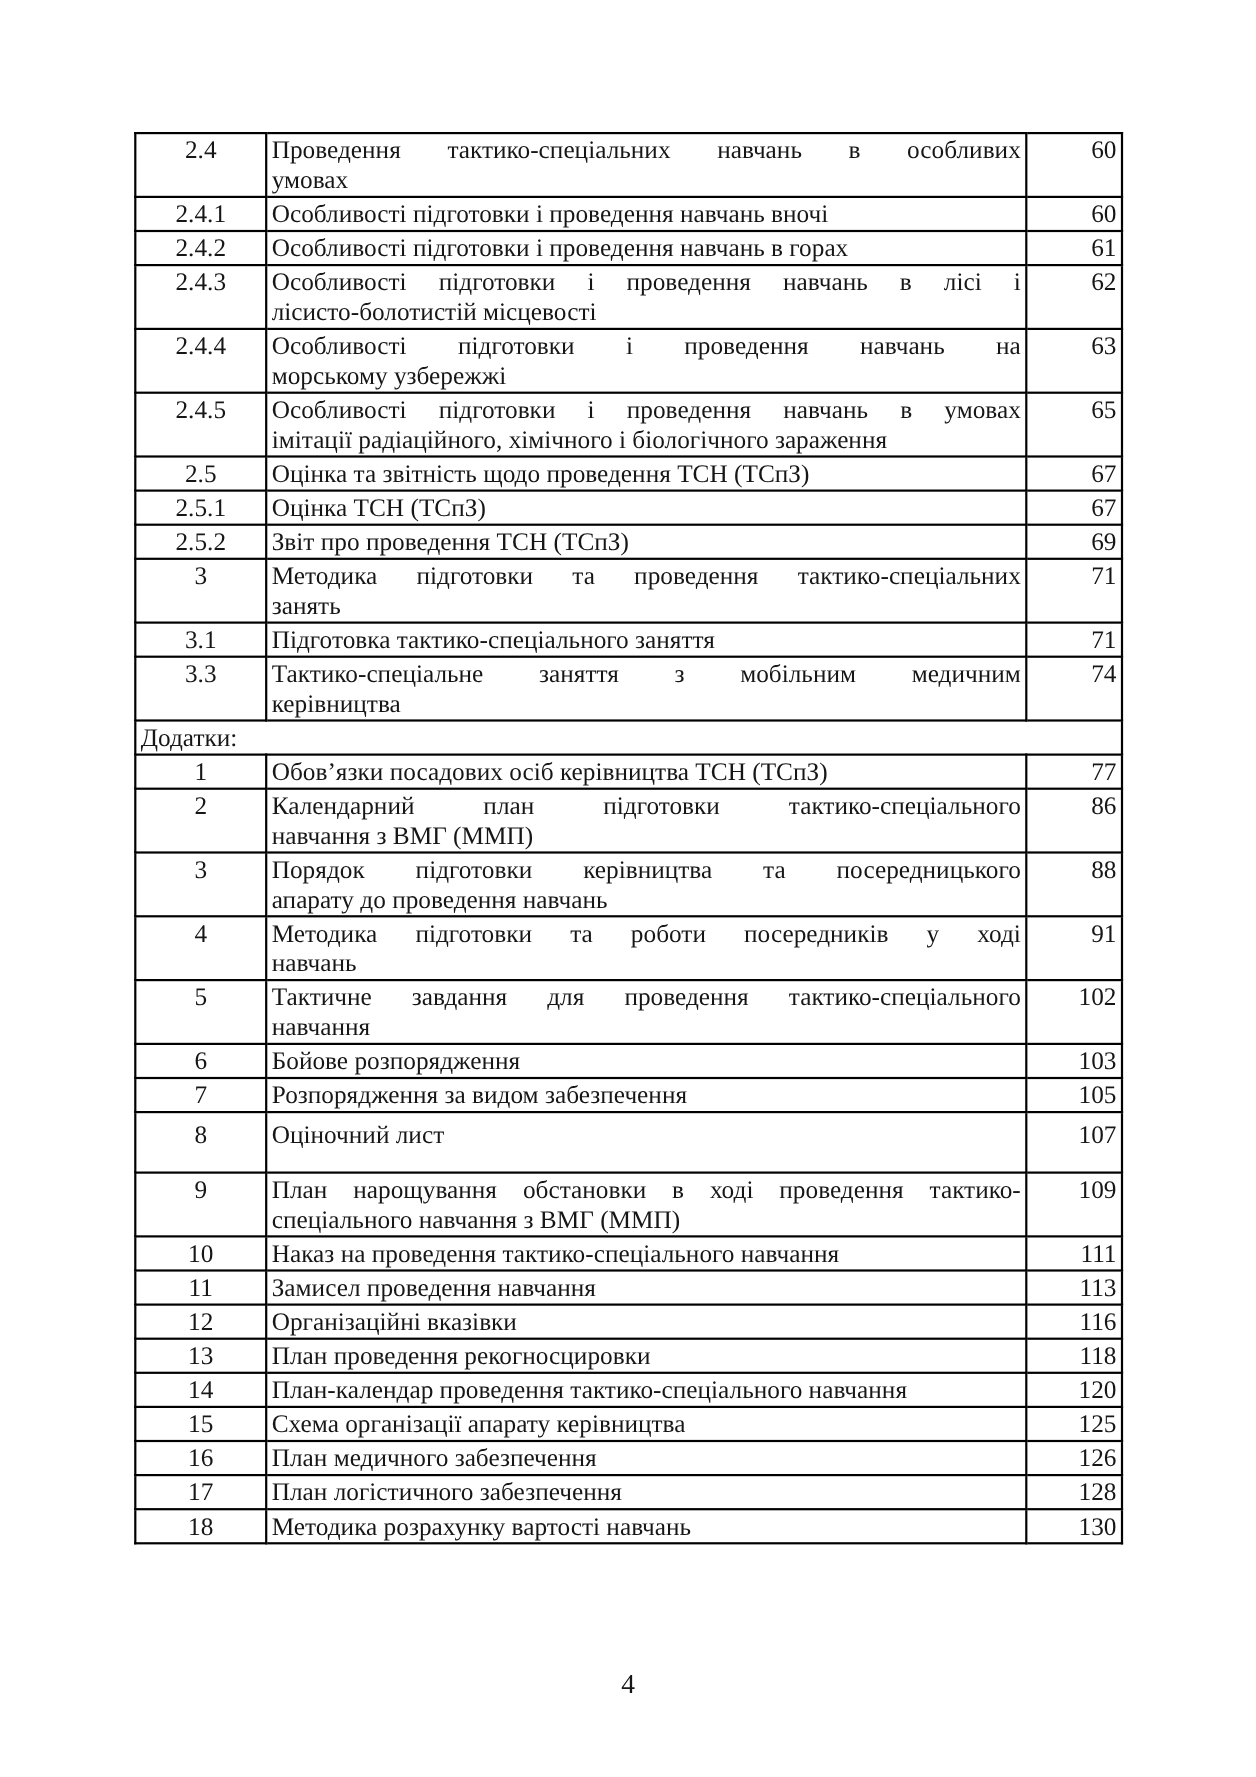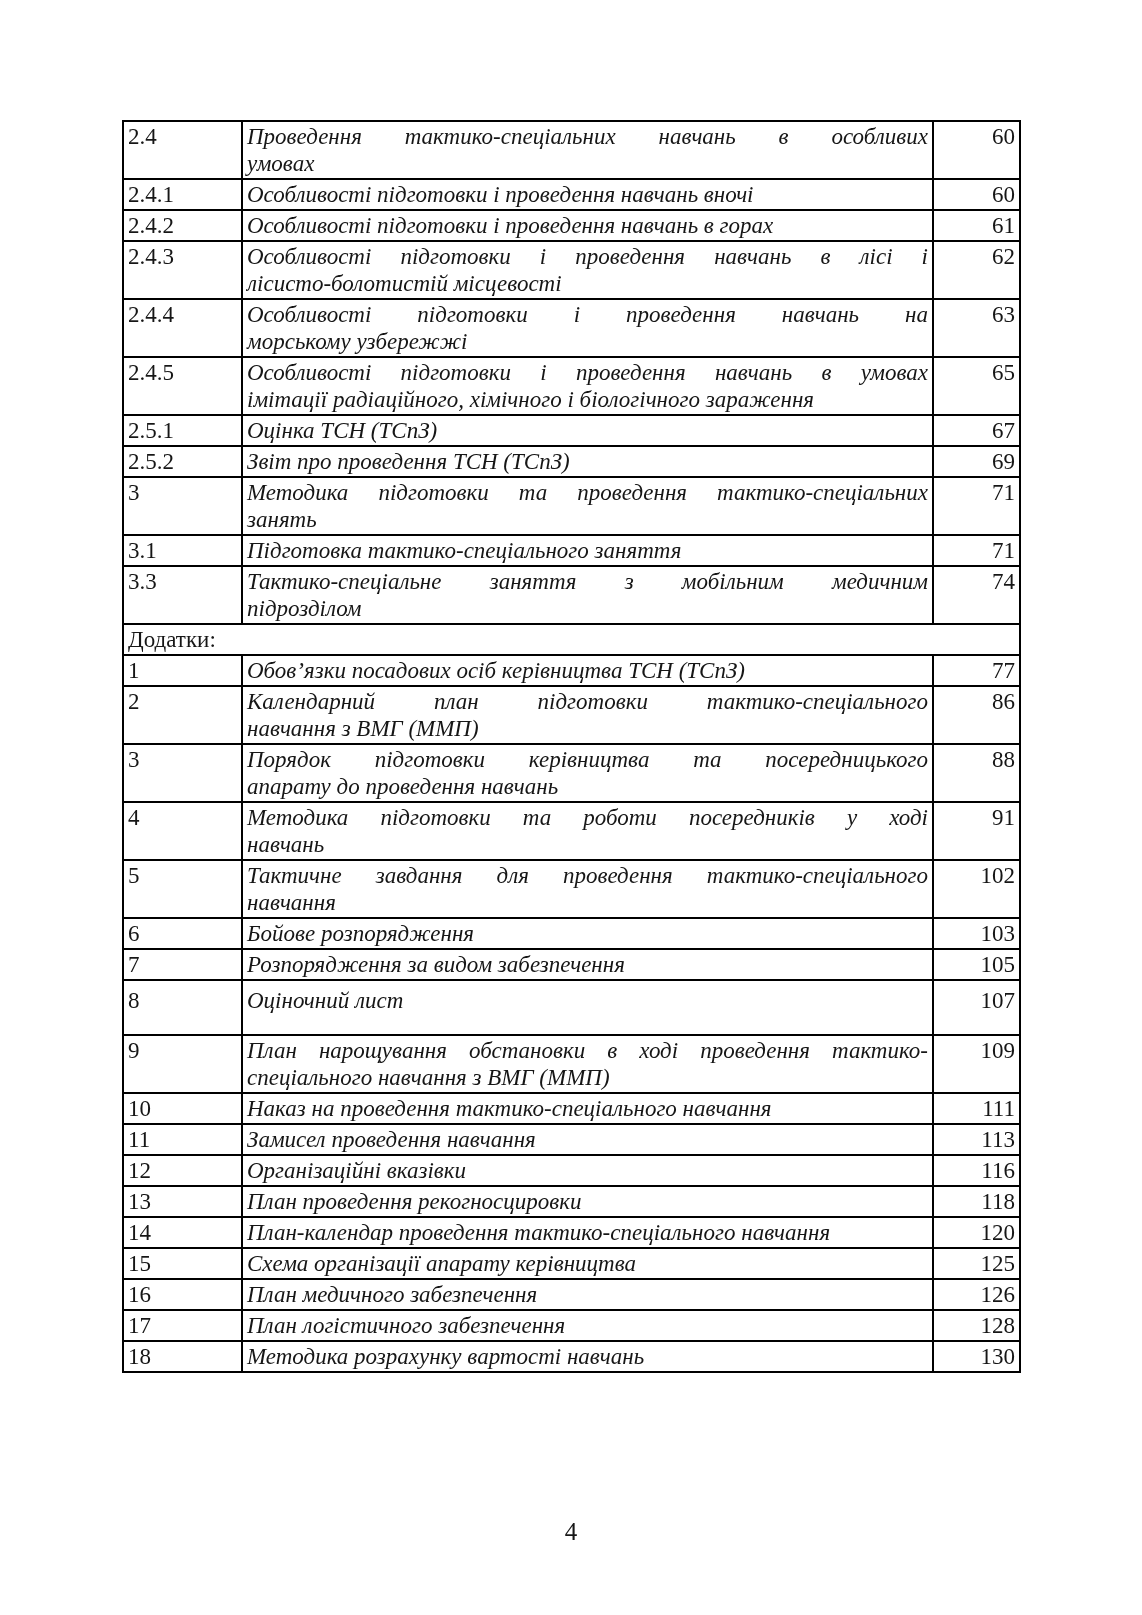--- a/index.html
+++ b/index.html
@@ -30,36 +30,36 @@
   }
   table.toc td {
     border: 2px solid #000000;
     font-size: 23px;
     line-height: 27px;
     vertical-align: top;
     padding: 1px 4px;
     overflow: hidden;
   }
   td.cell-num {
+    text-align: center;
     padding-left: 2px;
     padding-right: 2px;
   }
   td.cell-title {
     padding-left: 8px;
     padding-right: 8px;
   }
   td.cell-page {
     text-align: right;
     padding-left: 2px;
     padding-right: 2px;
   }
   td.cell-title .line {
     text-align: left;
     white-space: nowrap;
-    font-style: italic;
   }
   td.cell-title .line.justified {
     white-space: normal;
     text-align: justify;
     text-align-last: justify;
   }
   tr.row-tall td {
     height: 46px;
     padding-top: 6px;
   }
@@ -130,20 +130,27 @@
         </tr>
         <tr>
           <td class="cell-num">2.4.5</td>
           <td class="cell-title">
             <div class="line justified">Особливості підготовки і проведення навчань в умовах</div>
             <div class="line">імітації радіаційного, хімічного і біологічного зараження</div>
           </td>
           <td class="cell-page">65</td>
         </tr>
         <tr>
+          <td class="cell-num">2.5</td>
+          <td class="cell-title">
+            <div class="line">Оцінка та звітність щодо проведення ТСН (ТСпЗ)</div>
+          </td>
+          <td class="cell-page">67</td>
+        </tr>
+        <tr>
           <td class="cell-num">2.5.1</td>
           <td class="cell-title">
             <div class="line">Оцінка ТСН (ТСпЗ)</div>
           </td>
           <td class="cell-page">67</td>
         </tr>
         <tr>
           <td class="cell-num">2.5.2</td>
           <td class="cell-title">
             <div class="line">Звіт про проведення ТСН (ТСпЗ)</div>
@@ -162,21 +169,21 @@
           <td class="cell-num">3.1</td>
           <td class="cell-title">
             <div class="line">Підготовка тактико-спеціального заняття</div>
           </td>
           <td class="cell-page">71</td>
         </tr>
         <tr>
           <td class="cell-num">3.3</td>
           <td class="cell-title">
             <div class="line justified">Тактико-спеціальне заняття з мобільним медичним</div>
-            <div class="line">підрозділом</div>
+            <div class="line">керівництва</div>
           </td>
           <td class="cell-page">74</td>
         </tr>
         <tr>
           <td colspan="3" class="cell-section">Додатки:</td>
         </tr>
         <tr>
           <td class="cell-num">1</td>
           <td class="cell-title">
             <div class="line">Обов’язки посадових осіб керівництва ТСН (ТСпЗ)</div>

